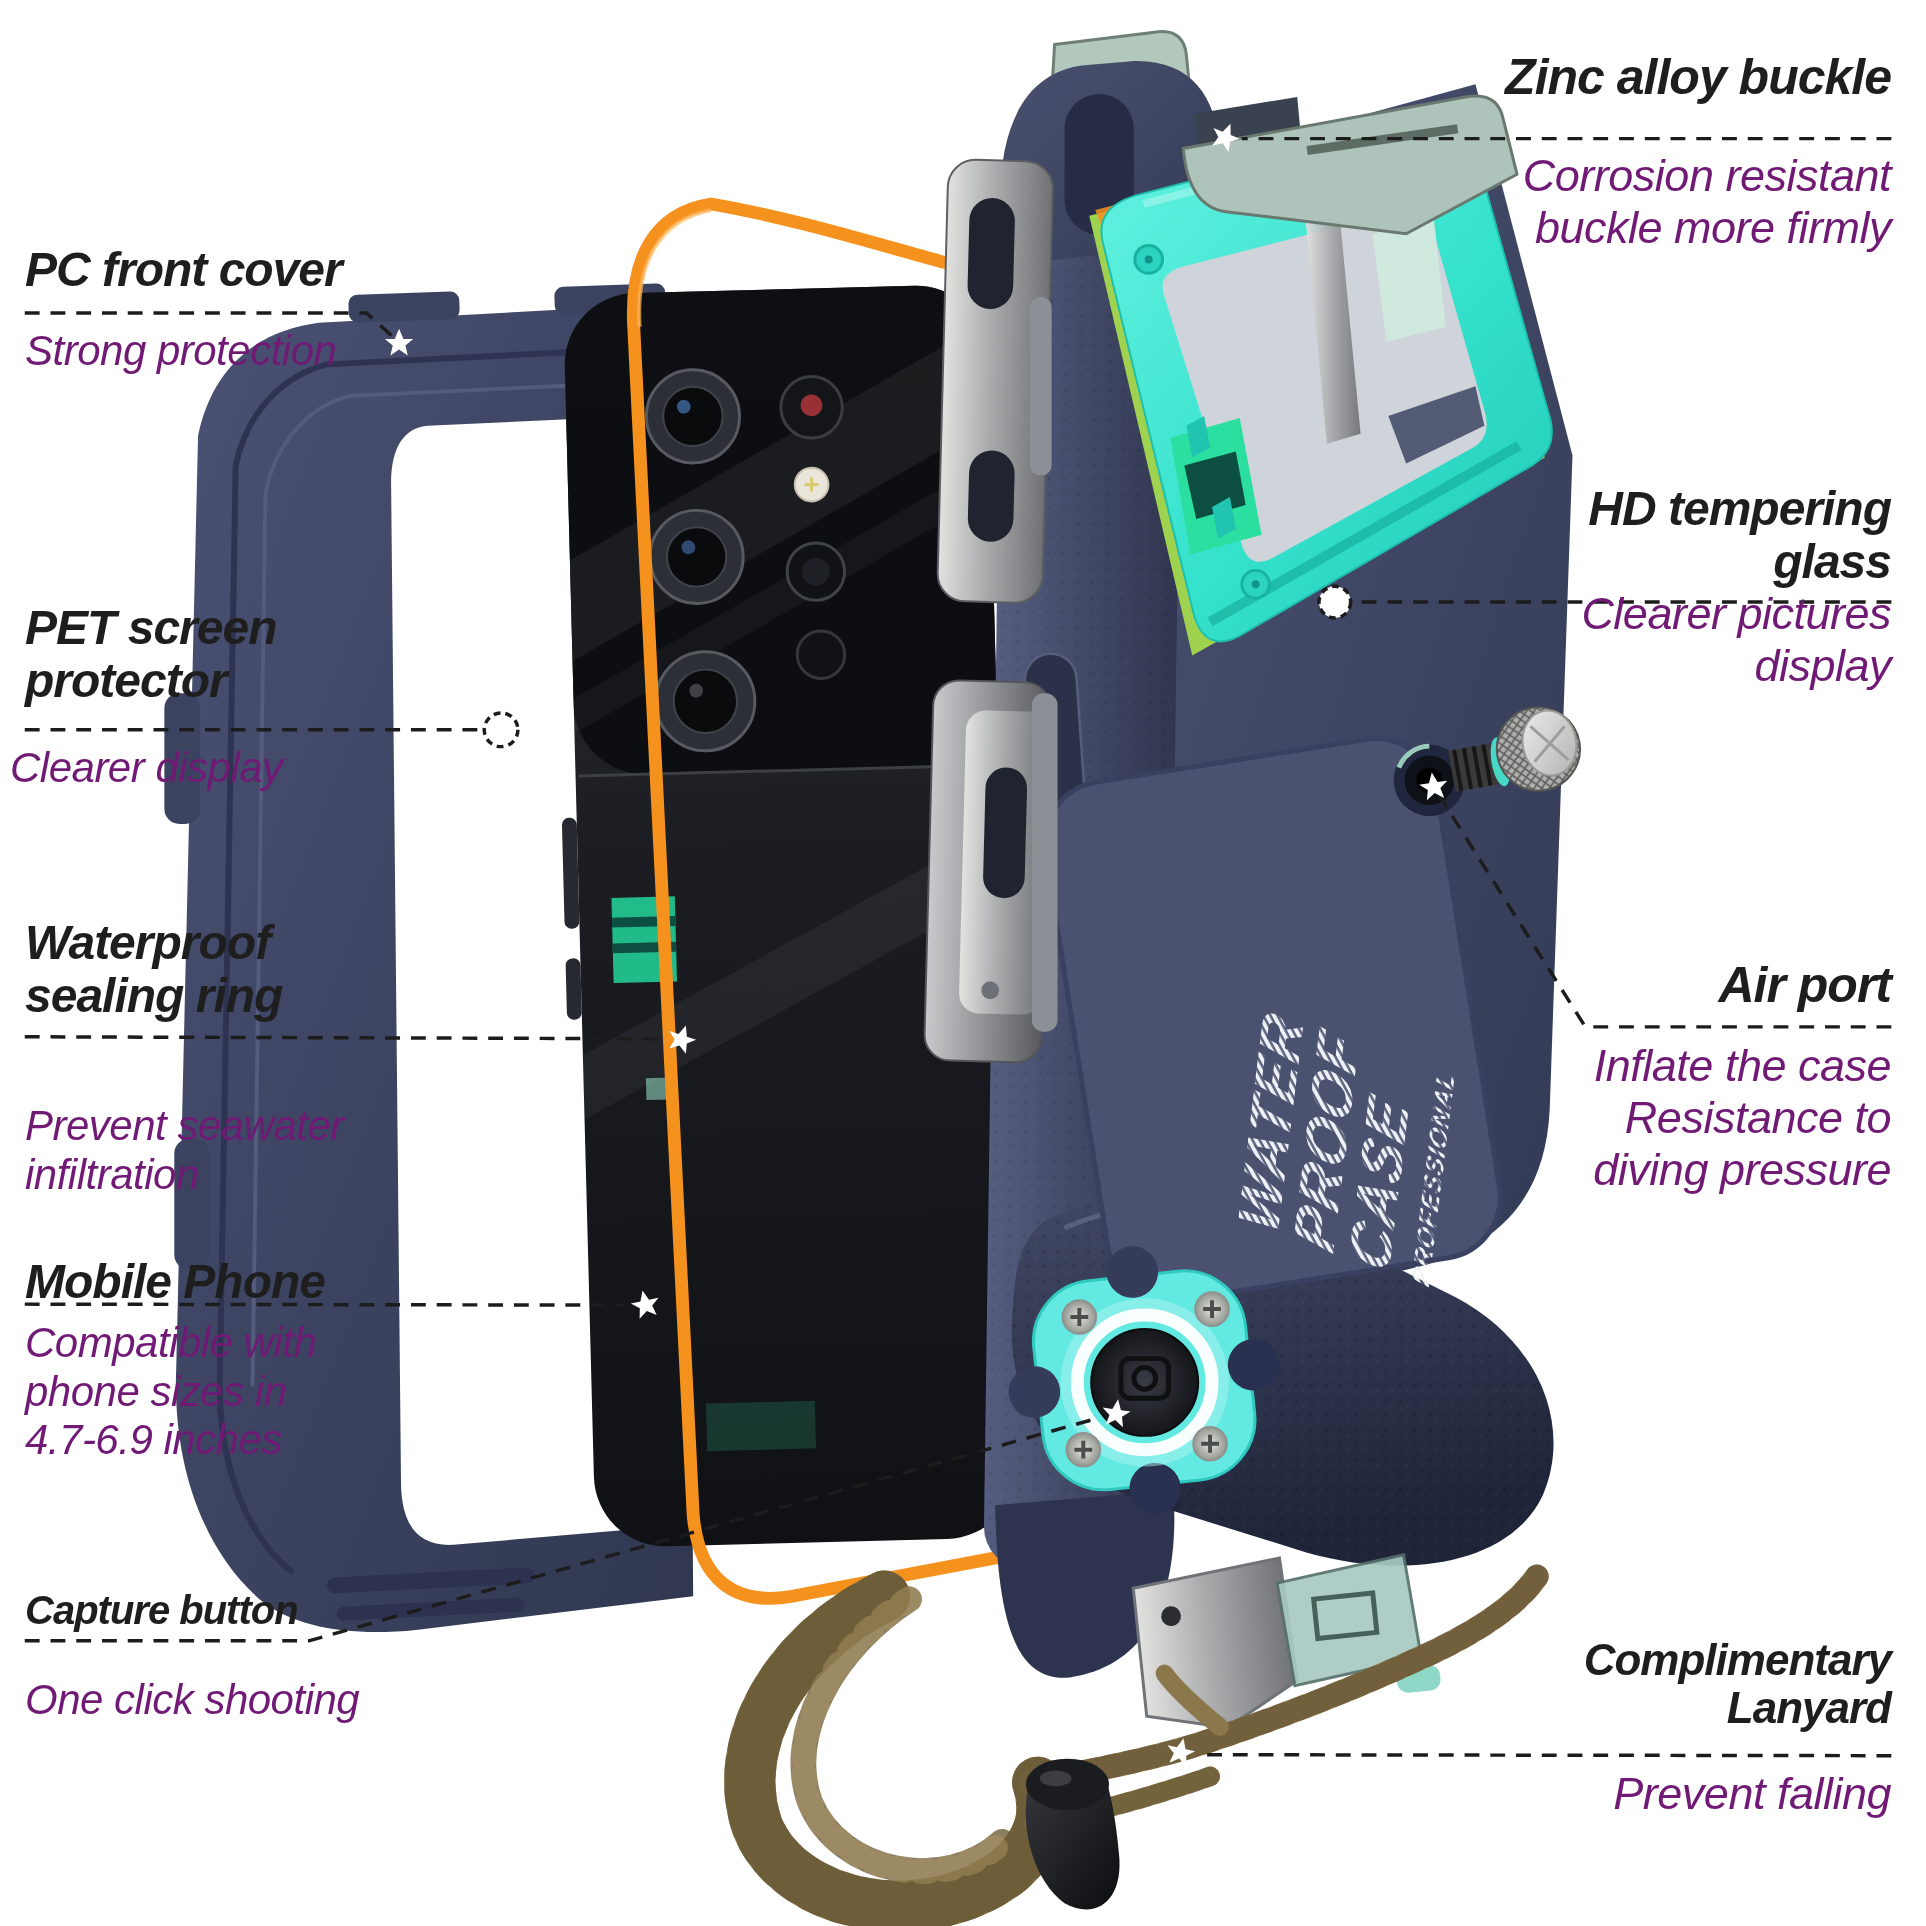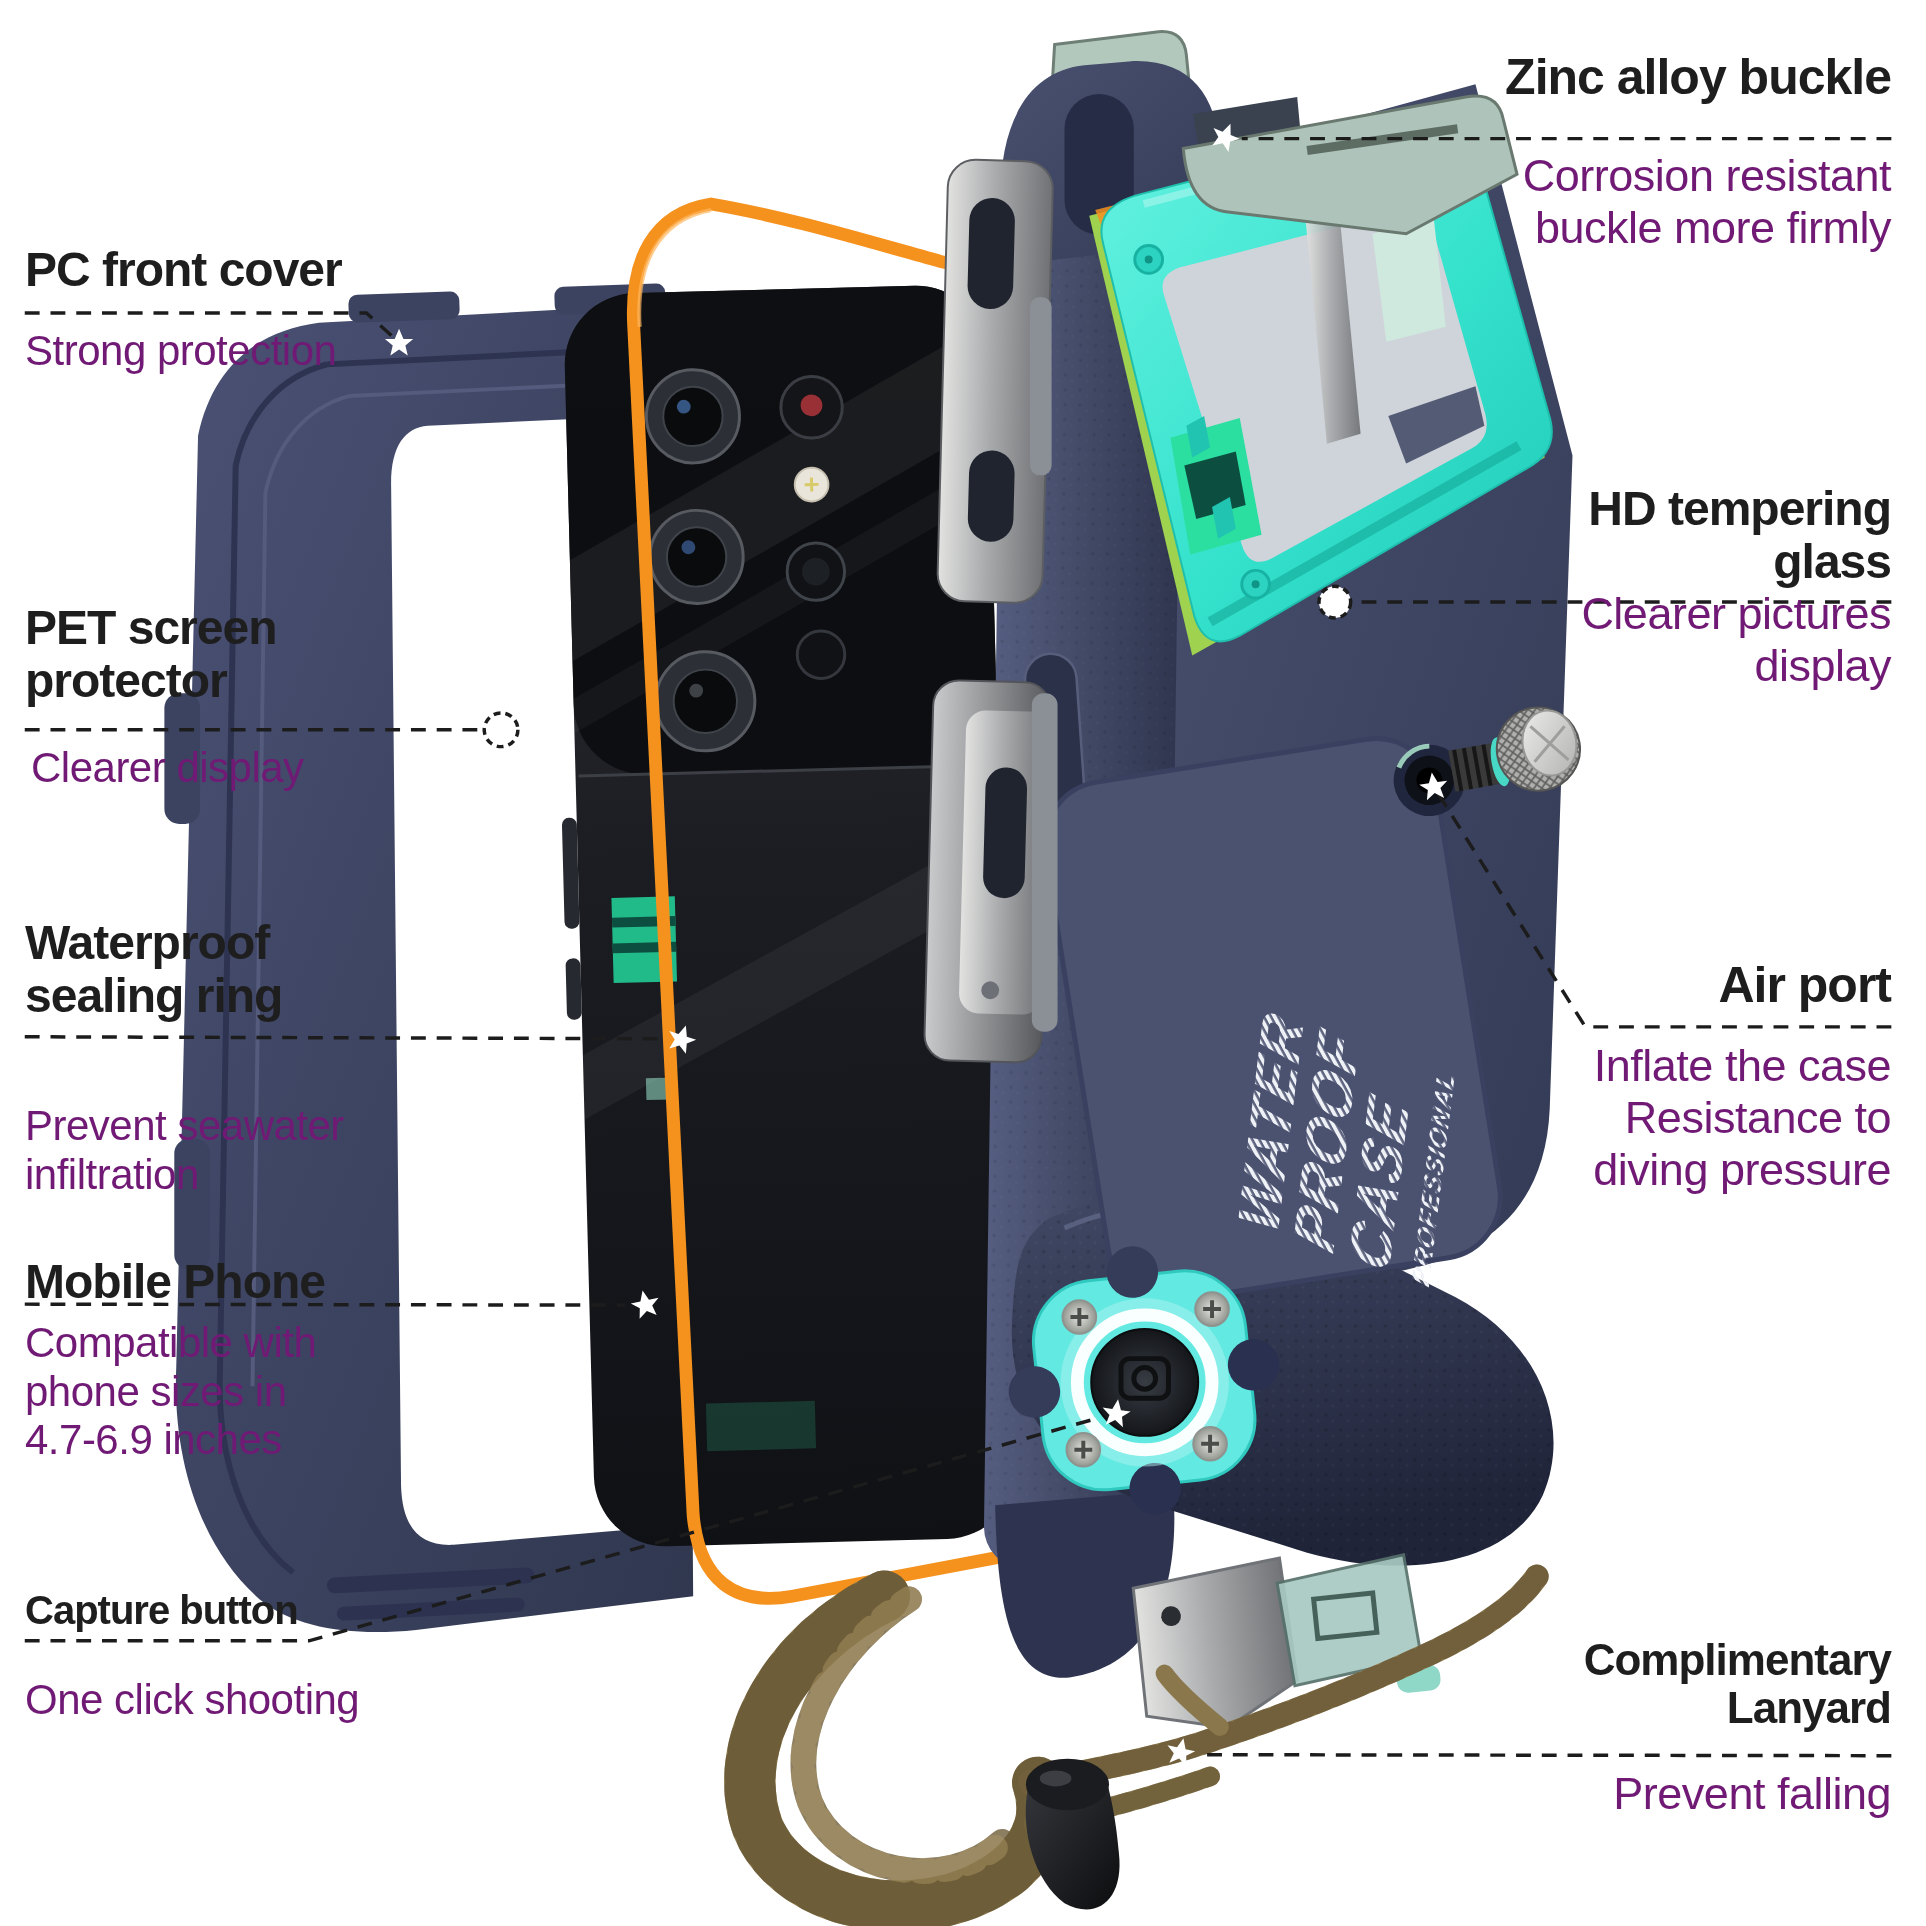--- a/index.html
+++ b/index.html
@@ -1,19 +1,19 @@
 <!DOCTYPE html>
 <html><head>
 <meta charset="utf-8">
 <style>
   html,body{margin:0;padding:0;background:#ffffff;}
   .stage{position:relative;width:1927px;height:1927px;background:#ffffff;overflow:hidden;
          font-family:"Liberation Sans", sans-serif;}
   .stage svg{position:absolute;left:0;top:0;}
-  .co{position:absolute;white-space:nowrap;}
+  .co{position:absolute;white-space:nowrap;font-style:italic;}
   .co-title{font-weight:700;color:#1e1e1e;font-size:48px;line-height:1.10;letter-spacing:-1px;}
   .co-desc{font-weight:400;color:#701a75;font-size:42px;line-height:1.16;letter-spacing:-0.5px;}
   .right{text-align:right;}
   .t50{font-size:50px;} .t44{font-size:44px;} .t40{font-size:40px;}
   .d45{font-size:45px;}
   .case-word{font-weight:700;font-style:italic;font-size:60px;letter-spacing:1px;}
   .case-word-small{font-weight:700;font-style:italic;font-size:26px;letter-spacing:1px;}
 </style>
 </head>
 <body>
@@ -347,21 +347,21 @@
   <div class="co-title">PC front cover</div>
 </div>
 <div class="co" style="left:25px;top:327px;">
   <div class="co-desc">Strong protection</div>
 </div>
 
 <div class="co" style="left:25px;top:602px;">
   <div class="co-title">PET screen</div>
   <div class="co-title">protector</div>
 </div>
-<div class="co" style="left:31px;top:744px;text-align:right;">
+<div class="co" style="left:10px;top:744px;text-align:right;">
   <div class="co-desc">Clearer display</div>
 </div>
 
 <div class="co" style="left:25px;top:917px;">
   <div class="co-title">Waterproof</div>
   <div class="co-title">sealing ring</div>
 </div>
 <div class="co" style="left:25px;top:1102px;">
   <div class="co-desc">Prevent seawater</div>
   <div class="co-desc">infiltration</div>

